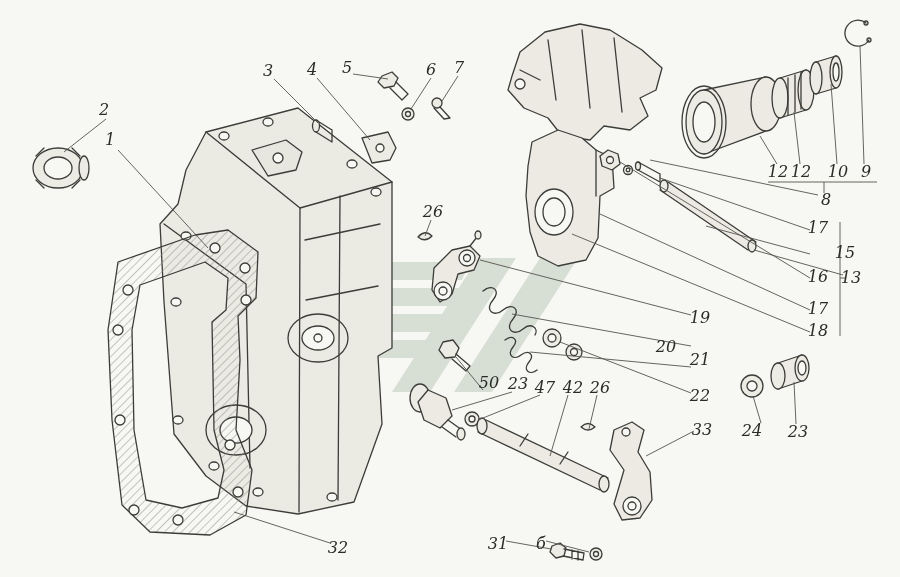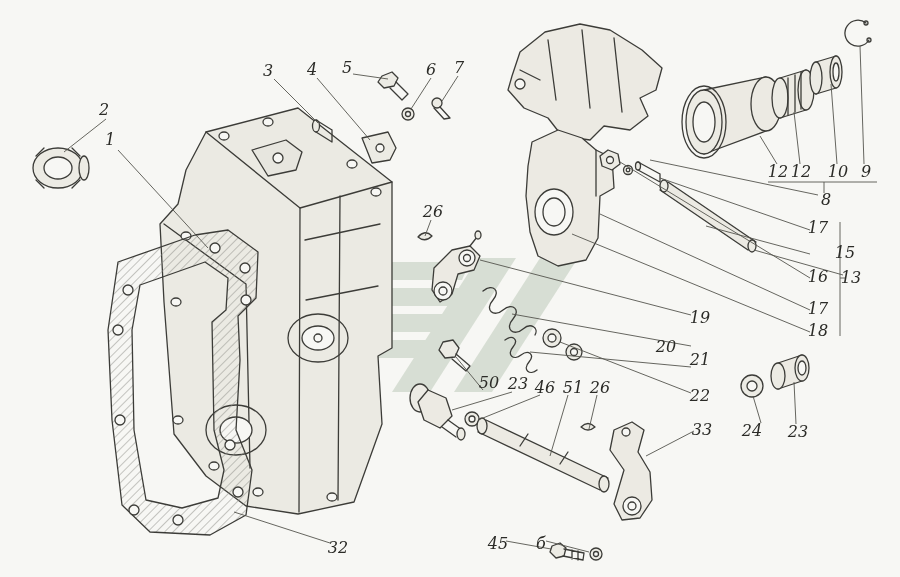--- a/index.html
+++ b/index.html
@@ -331,21 +331,21 @@
   <span class="callout" style="left:818px;top:331px">18</span>
   <span class="callout" style="left:700px;top:318px">19</span>
   <span class="callout" style="left:666px;top:347px">20</span>
   <span class="callout" style="left:700px;top:360px">21</span>
   <span class="callout" style="left:700px;top:396px">22</span>
   <span class="callout" style="left:798px;top:432px">23</span>
   <span class="callout" style="left:752px;top:431px">24</span>
   <span class="callout" style="left:702px;top:430px">33</span>
   <span class="callout" style="left:433px;top:212px">26</span>
   <span class="callout" style="left:600px;top:388px">26</span>
-  <span class="callout" style="left:573px;top:388px">51</span>
-  <span class="callout" style="left:545px;top:388px">46</span>
+  <span class="callout" style="left:573px;top:388px">42</span>
+  <span class="callout" style="left:545px;top:388px">47</span>
   <span class="callout" style="left:518px;top:384px">23</span>
   <span class="callout" style="left:489px;top:383px">50</span>
-  <span class="callout" style="left:498px;top:544px">45</span>
+  <span class="callout" style="left:498px;top:544px">31</span>
   <span class="callout" style="left:338px;top:548px">32</span>
   <span class="callout" style="left:541px;top:544px">б</span>
 
 </div>
 
 </body></html>

